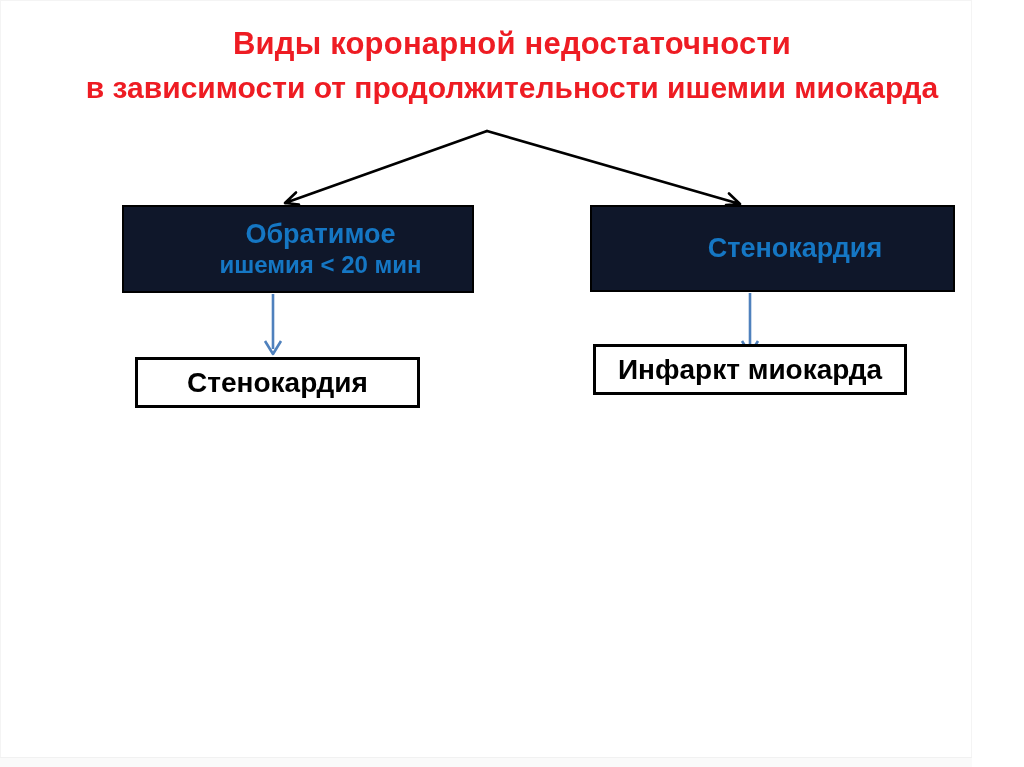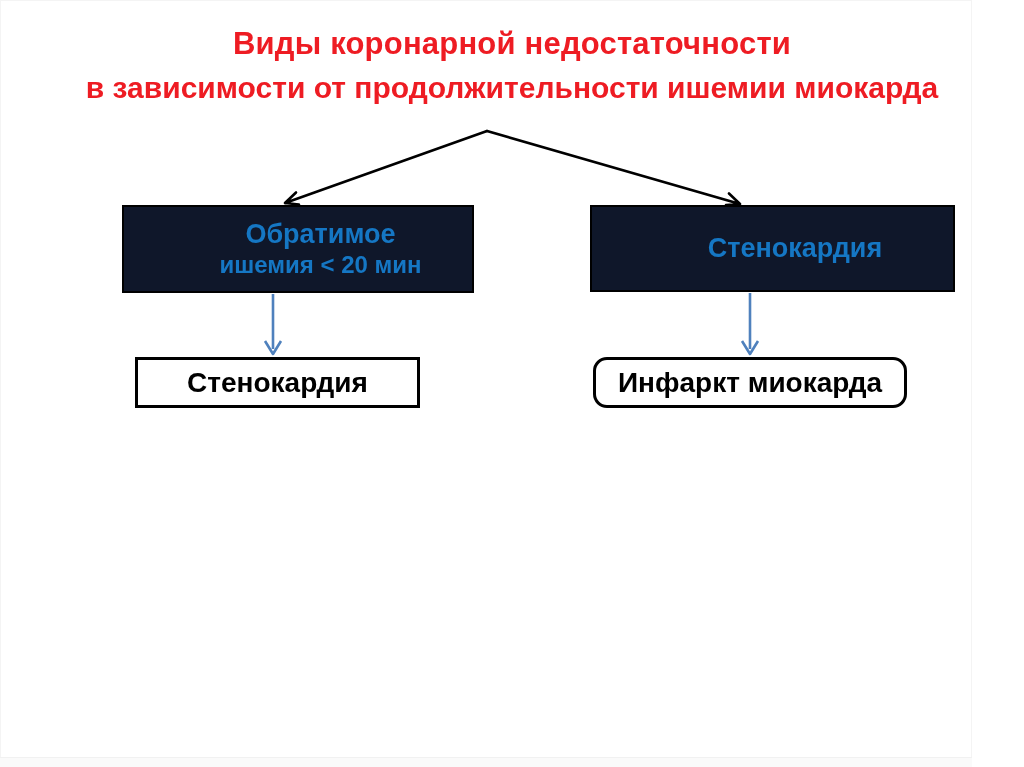--- a/index.html
+++ b/index.html
@@ -73,21 +73,21 @@
   .leaf {
     position: absolute;
     background: #ffffff;
     border: 3px solid #000000;
     display: flex;
     align-items: center;
     justify-content: center;
     text-align: center;
   }
   .leaf-angina     { left: 135px; top: 357px; width: 279px; height: 45px; }
-  .leaf-infarction { left: 593px; top: 357px; width: 308px; height: 45px; border-radius: 14px; }
+  .leaf-infarction { left: 593px; top: 344px; width: 308px; height: 45px; }
   .leaf-label {
     font-size: 28px;
     font-weight: 700;
     color: #000000;
   }
   .footer-strip {
     position: absolute;
     left: 0;
     bottom: 0;
     width: 1024px;

